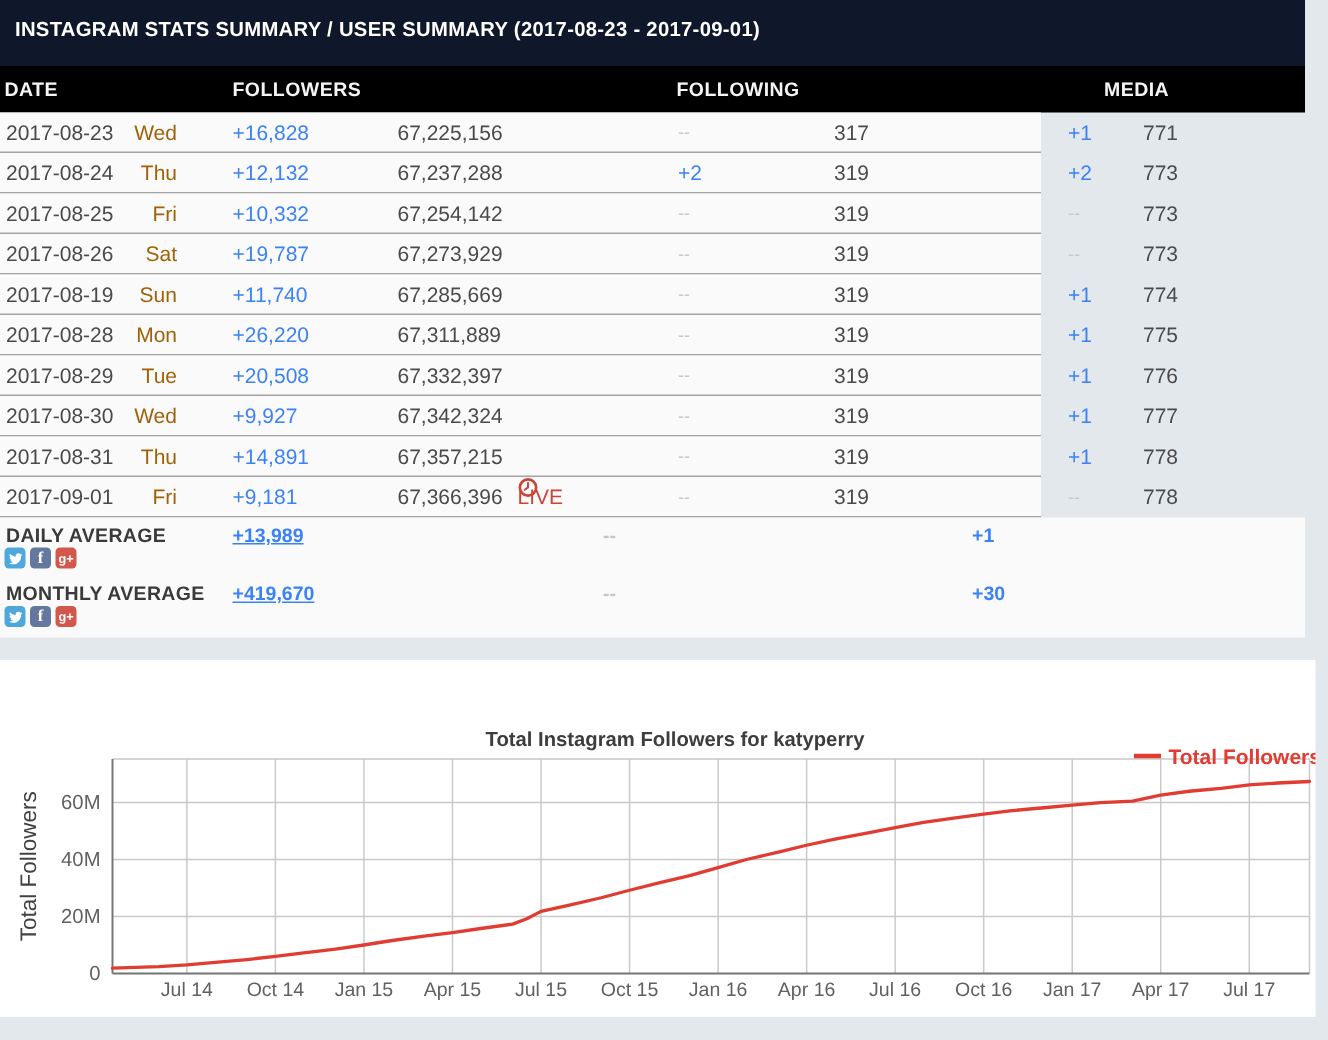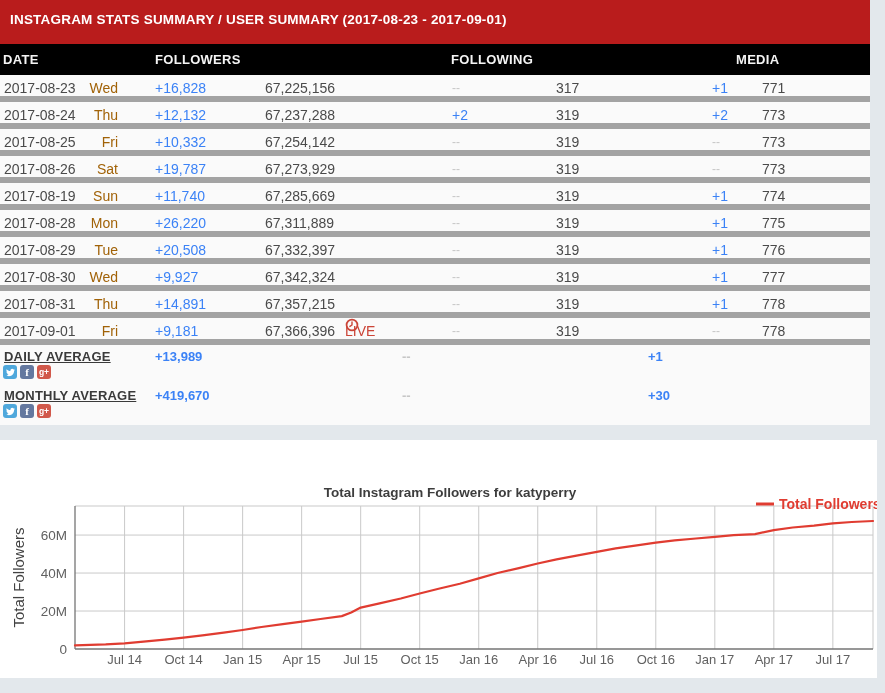--- a/index.html
+++ b/index.html
@@ -1,53 +1,53 @@
 <!DOCTYPE html>
 <html><head>
 <meta charset="utf-8">
 <style>
   * { margin:0; padding:0; box-sizing:border-box; }
   html,body { width:885px; height:693px; }
   body { font-family:"Liberation Sans","DejaVu Sans",sans-serif; background:#e3e8ec; position:relative; overflow:hidden; }
   .page { position:absolute; inset:0; }
 
   
-  .topbar { position:absolute; left:0; top:0; width:870px; height:44px; background:#b91c1c;text-align:center; }
+  .topbar { position:absolute; left:0; top:0; width:870px; height:44px; background:#0f172a;text-align:center; }
   .topbar .title { position:absolute; left:10px; top:12px; color:#ffffff; font-size:13.5px; font-weight:bold; letter-spacing:.2px; }
 
   
   .thead { position:absolute; left:0; top:44px; width:870px; height:31px; background:#000000; }
   .thead span { position:absolute; top:8px; color:#f4f4f4; font-size:13px; font-weight:bold; letter-spacing:.3px; }
   .h-date { left:3px; } .h-followers { left:155px; } .h-following { left:451px; } .h-media { left:700px;padding-left:36px; }
 
   
   .tbody { position:absolute; left:0; top:75px; width:870px; }
-  .row { position:relative; width:870px; height:27px; background:#fafafa; border-bottom:6px solid #a3a3a3; font-size:14px; line-height:26px; color:#4a4a4a; }
+  .row { position:relative; width:694px; height:27px; background:#fafafa; border-bottom:1px solid #a3a3a3; font-size:14px; line-height:26px; color:#4a4a4a; }
   .row span { position:absolute; top:0; white-space:nowrap; }
   .c-date { left:4px; }
   .c-day  { left:80px; width:38px; text-align:right; color:#a16207; }
   .c-fd   { left:155px; }
   .c-ft   { left:265px; }
   .c-live { left:345px; }
   .c-gd   { left:452px; }
   .c-gt   { left:556px; }
   .c-md   { left:712px; }
   .c-mt   { left:762px; }
   .pos  { color:#3b82f6; }
   .dash { color:#c6c6c6; font-size:12px; letter-spacing:0; }
   .live-badge { color:#cb4437; font-size:14px; display:inline-flex; align-items:center; gap:4px; }
   .live-badge svg { display:block; }
 
   
   .averages { position:absolute; left:0; top:345px; width:870px; height:80px; background:#fafafa; }
   .avg-block { position:absolute; left:0; width:870px; height:39px; }
   .avg-daily { top:2px; } .avg-monthly { top:41px;text-align:right; }
-  .avg-label { position:absolute; left:4px; top:2px; font-size:13px; font-weight:bold; color:#3a3a3a; letter-spacing:.2px;text-decoration:underline; }
+  .avg-label { position:absolute; left:4px; top:2px; font-size:13px; font-weight:bold; color:#3a3a3a; letter-spacing:.2px; }
   .avg-val { position:absolute; top:2px; font-size:13px; font-weight:bold; }
-  .a-fd { left:155px; } .a-gd { left:402px; } .a-md { left:648px; }
+  .a-fd { left:155px;text-decoration:underline; } .a-gd { left:402px; } .a-md { left:648px; }
   .social-strip { position:absolute; left:3px; top:18px; display:flex; gap:3px; }
   .sicon { width:14px; height:14px; border-radius:3px; display:inline-flex; align-items:center; justify-content:center; color:#fff; font-weight:bold; cursor:pointer; }
   .sicon .glyph-f { font-family:"Liberation Serif",serif; font-size:11px; font-weight:bold; line-height:14px; }
   .sicon .glyph-g { font-size:8.5px; font-weight:bold; line-height:14px; }
 
   
   .chart-panel { position:absolute; left:0; top:440px; width:877px; height:238px; background:#ffffff; }
   .chart-panel svg { display:block; }
 </style>
 </head>

